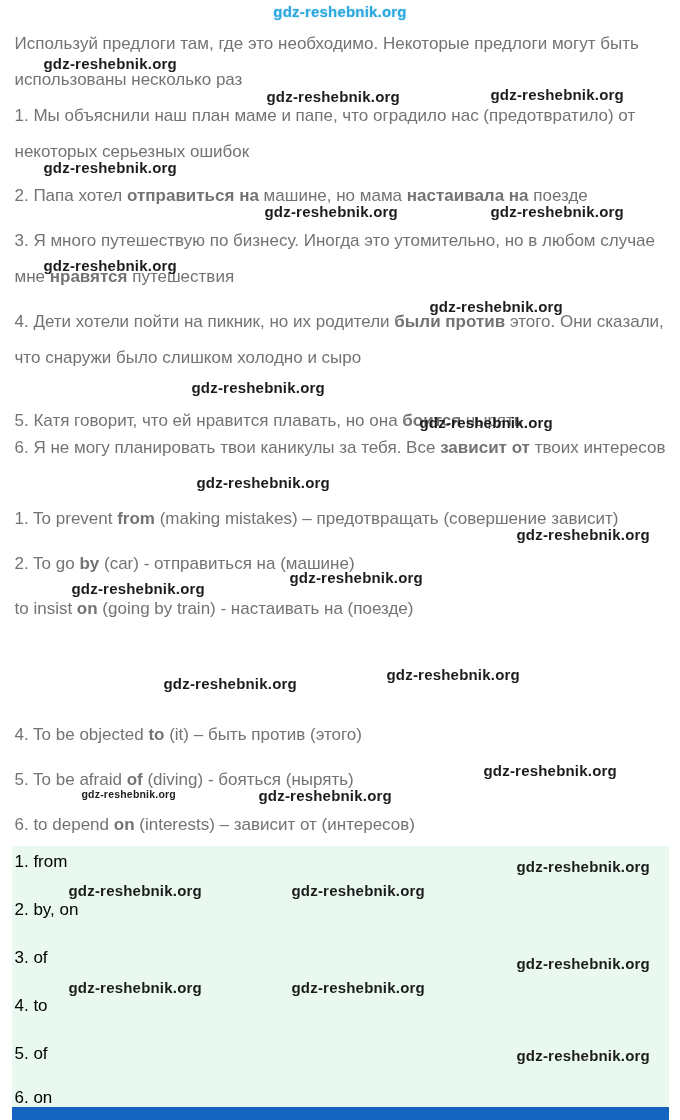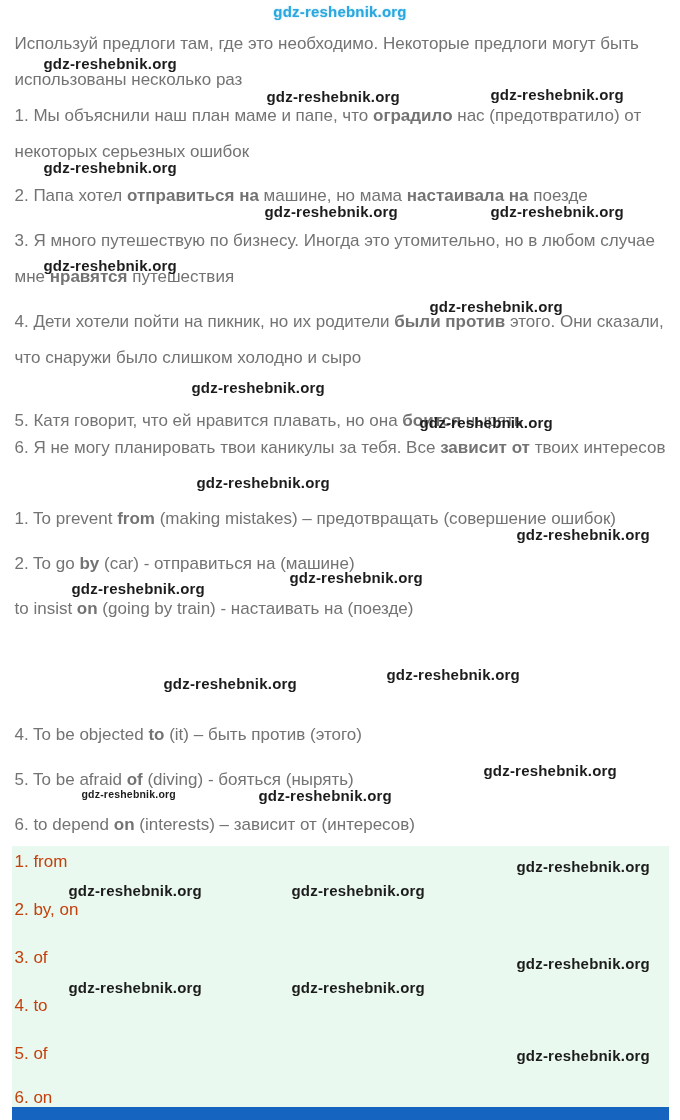--- a/index.html
+++ b/index.html
@@ -40,46 +40,46 @@
     position: absolute;
     left: 0; top: 846px;
     width: 680px; height: 261px;
     background: #e9f9ef;
   }
   .answer-item {
     position: absolute;
     left: 3px;
     font-size: 17px;
     line-height: 20px;
-    color: #c2410c;
+    color: #000000;
   }
   .footer-bar {
     position: absolute;
     left: 0; top: 1107px;
     width: 680px; height: 13px;
     background: #1565c0;
   }
 </style>
 </head>
 <body>
 
 <div class="page">
 
   <div class="wm wm-blue" style="top:3px;">gdz-reshebnik.org</div>
 
   <div class="para" style="top:26px;"><span>Используй предлоги там, где это необходимо. Некоторые предлоги могут быть использованы несколько раз</span></div>
 
-  <div class="para" style="top:98px;"><span>1. Мы объяснили наш план маме и папе, что </span><span style="font-weight: 700;">оградило</span><span> нас (предотвратило) от некоторых серьезных ошибок</span></div>
+  <div class="para" style="top:98px;"><span>1. Мы объяснили наш план маме и папе, что </span><span style="font-weight: 400;">оградило</span><span> нас (предотвратило) от некоторых серьезных ошибок</span></div>
   <div class="para" style="top:178px;"><span>2. Папа хотел </span><span style="font-weight: 700;">отправиться на</span><span> машине, но мама </span><span style="font-weight: 700;">настаивала на</span><span> поезде</span></div>
   <div class="para" style="top:223px;"><span>3. Я много путешествую по бизнесу. Иногда это утомительно, но в любом случае мне </span><span style="font-weight: 700;">нравятся</span><span> путешествия</span></div>
   <div class="para" style="top:304px;"><span>4. Дети хотели пойти на пикник, но их родители </span><span style="font-weight: 700;">были против</span><span> этого. Они сказали, что снаружи было слишком холодно и сыро</span></div>
   <div class="para" style="top:403px;"><span>5. Катя говорит, что ей нравится плавать, но она </span><span style="font-weight: 700;">боится</span><span> нырять</span></div>
   <div class="para" style="top:430px;"><span>6. Я не могу планировать твои каникулы за тебя. Все </span><span style="font-weight: 700;">зависит от</span><span> твоих интересов</span></div>
 
-  <div class="para" style="top:501px;"><span>1. To prevent </span><span style="font-weight: 700;">from</span><span> (making mistakes) – предотвращать (совершение ошибок)</span></div>
+  <div class="para" style="top:501px;"><span>1. To prevent </span><span style="font-weight: 700;">from</span><span> (making mistakes) – предотвращать (совершение зависит)</span></div>
   <div class="para" style="top:546px;"><span>2. To go </span><span style="font-weight: 700;">by</span><span> (car) - отправиться на (машине)</span></div>
   <div class="para" style="top:591px;"><span>to insist </span><span style="font-weight: 700;">on</span><span> (going by train) - настаивать на (поезде)</span></div>
   <div class="para" style="top:717px;"><span>4. To be objected </span><span style="font-weight: 700;">to</span><span> (it) – быть против (этого)</span></div>
   <div class="para" style="top:762px;"><span>5. To be afraid </span><span style="font-weight: 700;">of</span><span> (diving) - бояться (нырять)</span></div>
   <div class="para" style="top:807px;"><span>6. to depend </span><span style="font-weight: 700;">on</span><span> (interests) – зависит от (интересов)</span></div>
 
   <div class="answers-panel"></div>
   <div class="answer-item" style="top:852px;">1. from</div>
   <div class="answer-item" style="top:900px;">2. by, on</div>
   <div class="answer-item" style="top:948px;">3. of</div>

